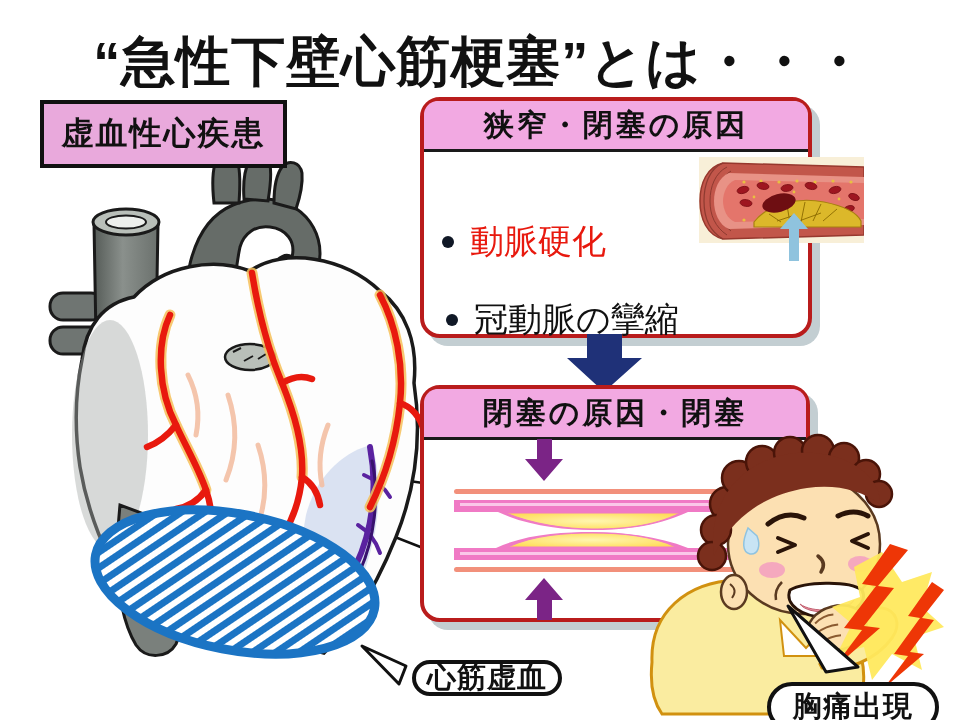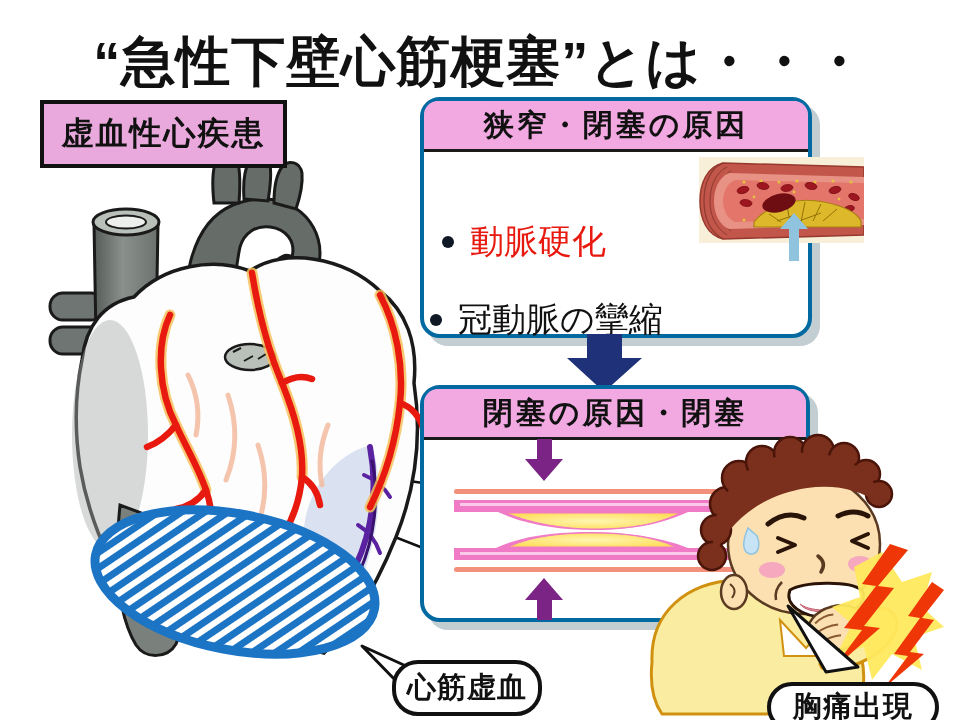--- a/index.html
+++ b/index.html
@@ -11,21 +11,21 @@
     position:absolute;top:2px;left:0;right:0;text-align:center;
     font-size:54px;font-weight:bold;letter-spacing:1px;white-space:nowrap;margin-top:24px;
   }
   .label-box{
     position:absolute;left:40px;top:100px;width:247px;height:68px;
     background:#e9a9dc;border:4px solid #111;box-sizing:border-box;
     display:flex;align-items:center;justify-content:center;
     font-size:32px;font-weight:bold;letter-spacing:2px;z-index:2;
   }
   .rbox{
-    position:absolute;background:#fff;border:4px solid #0369a1;border-radius:20px;
+    position:absolute;background:#fff;border:4px solid #b91c1c;border-radius:20px;
     box-sizing:border-box;box-shadow:8px 8px 0 #c3ced2;z-index:2;
   }
   .rbox-header{
     height:48px;background:#f2a9e2;border-radius:14px 14px 0 0;
     border-bottom:3px solid #1a1a1a;display:flex;align-items:center;justify-content:center;
     font-size:30px;font-weight:bold;letter-spacing:3px;
   }
   .causes{left:420px;top:97px;width:392px;height:241px;}
   .stenosis{left:420px;top:385px;width:390px;height:237px;}
   .bullet{position:absolute;display:flex;align-items:center;gap:16px;font-size:34px;}
@@ -41,21 +41,21 @@
     color:#1b74c4;letter-spacing:8px;z-index:3;
   }
   .man{position:absolute;left:632px;top:432px;width:315px;height:285px;z-index:4;}
   .lines-under{position:absolute;inset:0;width:960px;height:720px;z-index:1;pointer-events:none;}
   .tails{position:absolute;inset:0;width:960px;height:720px;z-index:5;pointer-events:none;}
   .bubble{
     position:absolute;background:#fff;border:4px solid #111;border-radius:26px;
     box-sizing:border-box;display:flex;align-items:center;justify-content:center;
     font-size:29px;font-weight:bold;letter-spacing:1px;z-index:6;
   }
-  .bubble-ischemia{left:392px;top:660px;width:150px;height:56px;}
+  .bubble-ischemia{left:412px;top:660px;width:150px;height:36px;}
   .bubble-pain{left:767px;top:662px;width:172px;height:50px;margin-top:20px;}
 </style>
 </head>
 <body>
 
 <div class="slide">
 
   <div class="title">“急性下壁心筋梗塞”とは・・・</div>
 
   <svg class="lines-under">
@@ -142,21 +142,21 @@
   </svg>
 
   <div class="label-box">虚血性心疾患</div>
 
   <div class="rbox causes">
     <div class="rbox-header">狭窄・閉塞の原因</div>
     <div class="bullet bullet-red" style="left:18px;top:118px;">
       <span class="dot"></span>
       <span>動脈硬化</span>
     </div>
-    <div class="bullet bullet-black" style="left:6px;top:196px;">
+    <div class="bullet bullet-black" style="left:22px;top:196px;">
       <span class="dot"></span>
       <span>冠動脈の攣縮</span>
     </div>
 
     <svg class="artery-img" viewBox="0 0 165 110">
       <rect x="0" y="0" width="165" height="86" fill="#f8efd8"></rect>
       <path d="M24,6 L165,10 L165,78 L24,82 C8,78 1,62 1,44 C1,26 8,10 24,6 Z" fill="#c2564a" stroke="#97382e" stroke-width="1.5"></path>
       <path d="M24,6 C10,12 5,28 5,44 C5,60 10,74 24,82" fill="none" stroke="#8e3a30" stroke-width="1.2"></path>
       <path d="M28,10 C16,16 11,30 11,44 C11,58 16,70 28,78" fill="none" stroke="#8e3a30" stroke-width="1"></path>
       <path d="M32,14 C22,20 17,32 17,44 C17,56 22,66 32,74" fill="none" stroke="#8e3a30" stroke-width="1"></path>

